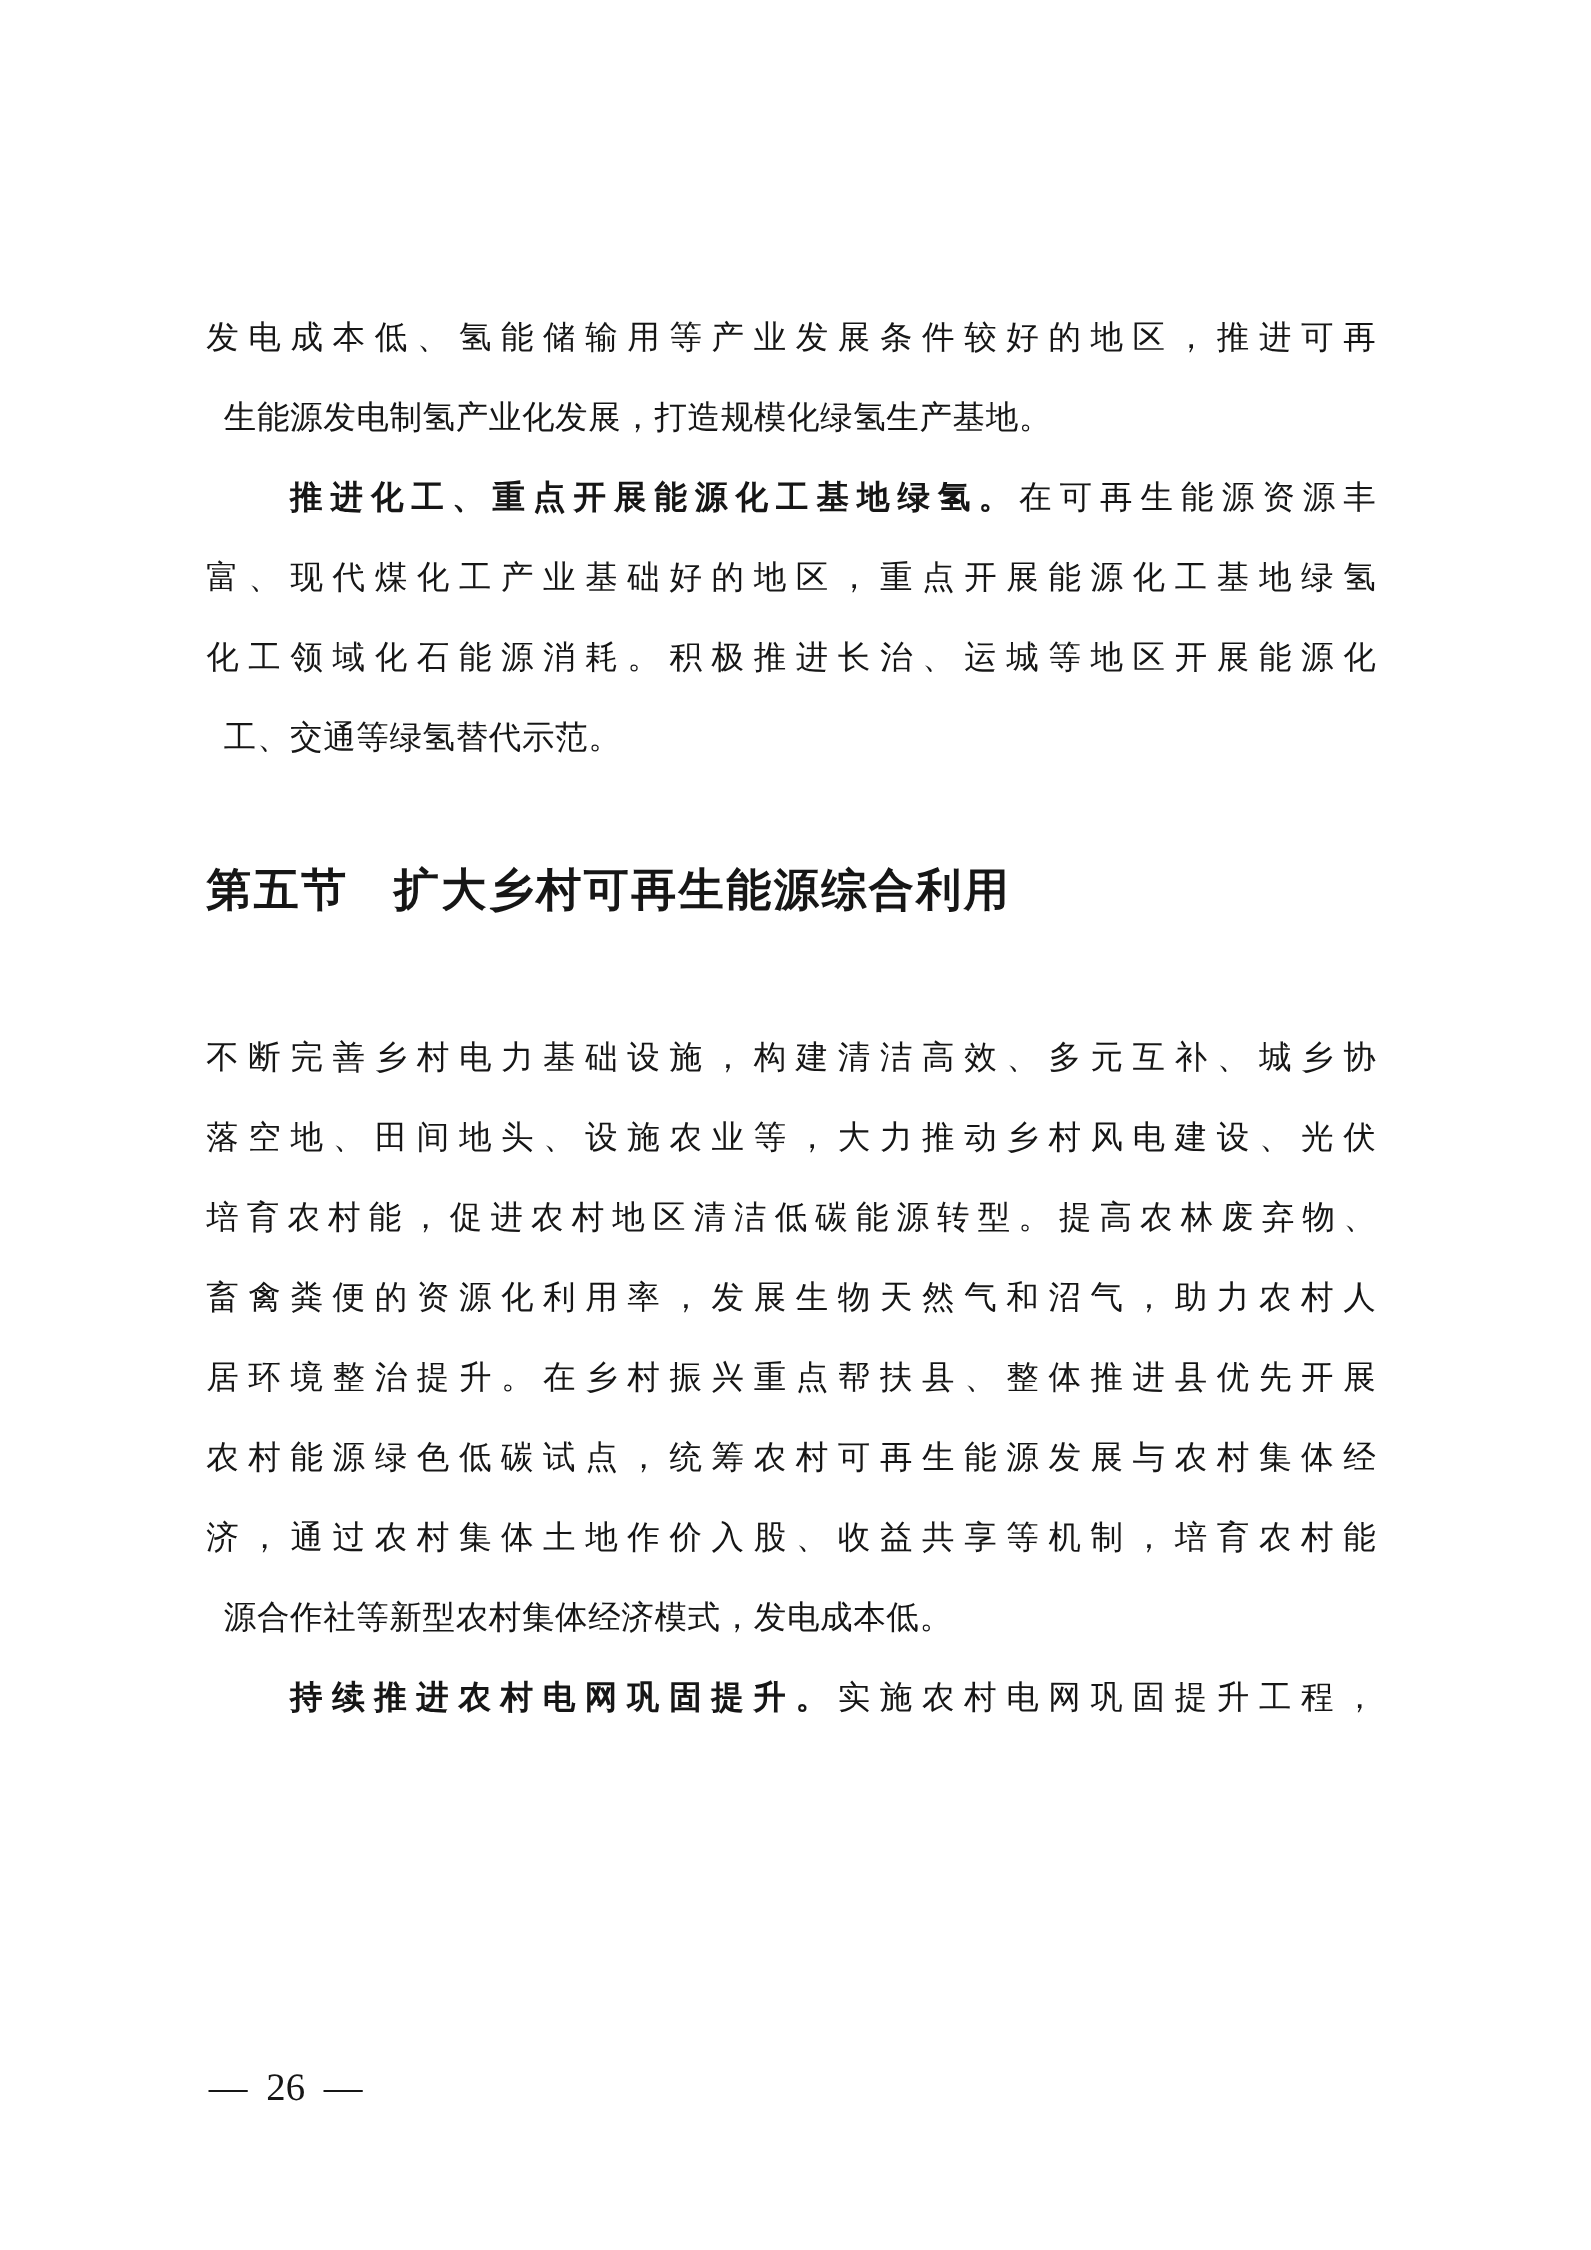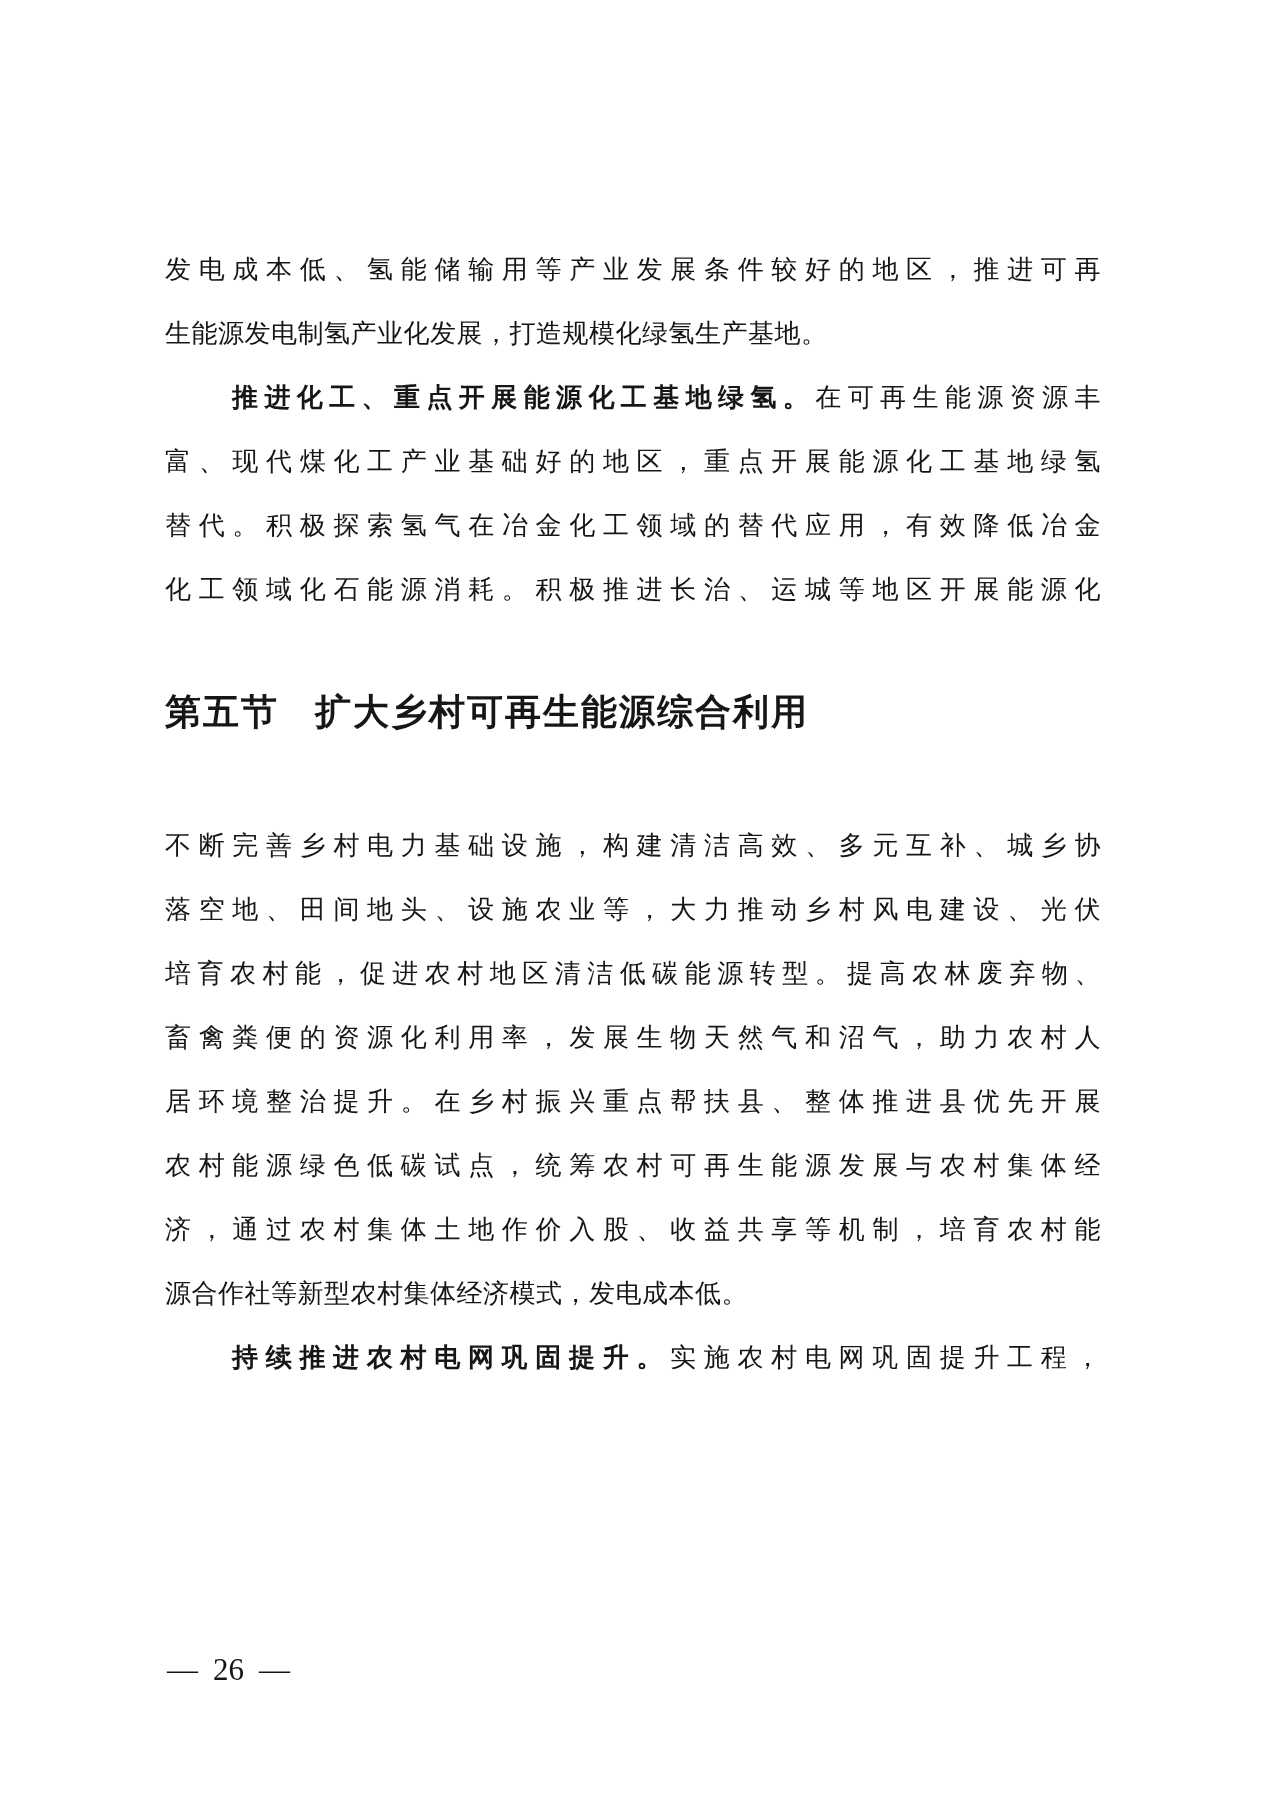--- a/index.html
+++ b/index.html
@@ -23,20 +23,21 @@
     line-height: 76px;
     font-size: 26px;
     white-space: normal;
     text-align: justify;
     text-align-last: justify;
     letter-spacing: 0.5px;
   }
   .line.no-justify {
     text-align: left;
     text-align-last: left;
+    margin-left: 14px;
   }
   .line.indent { text-indent: 67px; }
   .bold { font-weight: bold; }
   .heading {
     height: 64px;
     line-height: 64px;
     margin-top: 64px;
     margin-bottom: 64px;
     text-align: left;
     font-weight: bold;
@@ -58,22 +59,22 @@
 </style>
 </head>
 <body>
 
 <div class="page">
   <div class="text-block">
       <div class="line"><span>发电成本低、氢能储输用等产业发展条件较好的地区，推进可再</span></div>
       <div class="line no-justify"><span>生能源发电制氢产业化发展，打造规模化绿氢生产基地。</span></div>
       <div class="line indent"><span class="bold">推进化工、重点开展能源化工基地绿氢。</span><span>在可再生能源资源丰</span></div>
       <div class="line"><span>富、现代煤化工产业基础好的地区，重点开展能源化工基地绿氢</span></div>
-      <div class="line"><span>替代。积极探索氢气在冶金化工领域的替代应用，有效降低冶金</span></div>
       <div class="line"><span>化工领域化石能源消耗。积极推进长治、运城等地区开展能源化</span></div>
+      <div class="line no-justify"><span>工、交通等绿氢替代示范。</span></div>
       <div class="heading"><span class="heading-label">第五节</span><span>扩大乡村可再生能源综合利用</span></div>
       <div class="line"><span>不断完善乡村电力基础设施，构建清洁高效、多元互补、城乡协</span></div>
       <div class="line"><span>落空地、田间地头、设施农业等，大力推动乡村风电建设、光伏</span></div>
       <div class="line"><span>培育农村能，促进农村地区清洁低碳能源转型。提高农林废弃物、</span></div>
       <div class="line"><span>畜禽粪便的资源化利用率，发展生物天然气和沼气，助力农村人</span></div>
       <div class="line"><span>居环境整治提升。在乡村振兴重点帮扶县、整体推进县优先开展</span></div>
       <div class="line"><span>农村能源绿色低碳试点，统筹农村可再生能源发展与农村集体经</span></div>
       <div class="line"><span>济，通过农村集体土地作价入股、收益共享等机制，培育农村能</span></div>
       <div class="line no-justify"><span>源合作社等新型农村集体经济模式，发电成本低。</span></div>
       <div class="line indent"><span class="bold">持续推进农村电网巩固提升。</span><span>实施农村电网巩固提升工程，</span></div>

